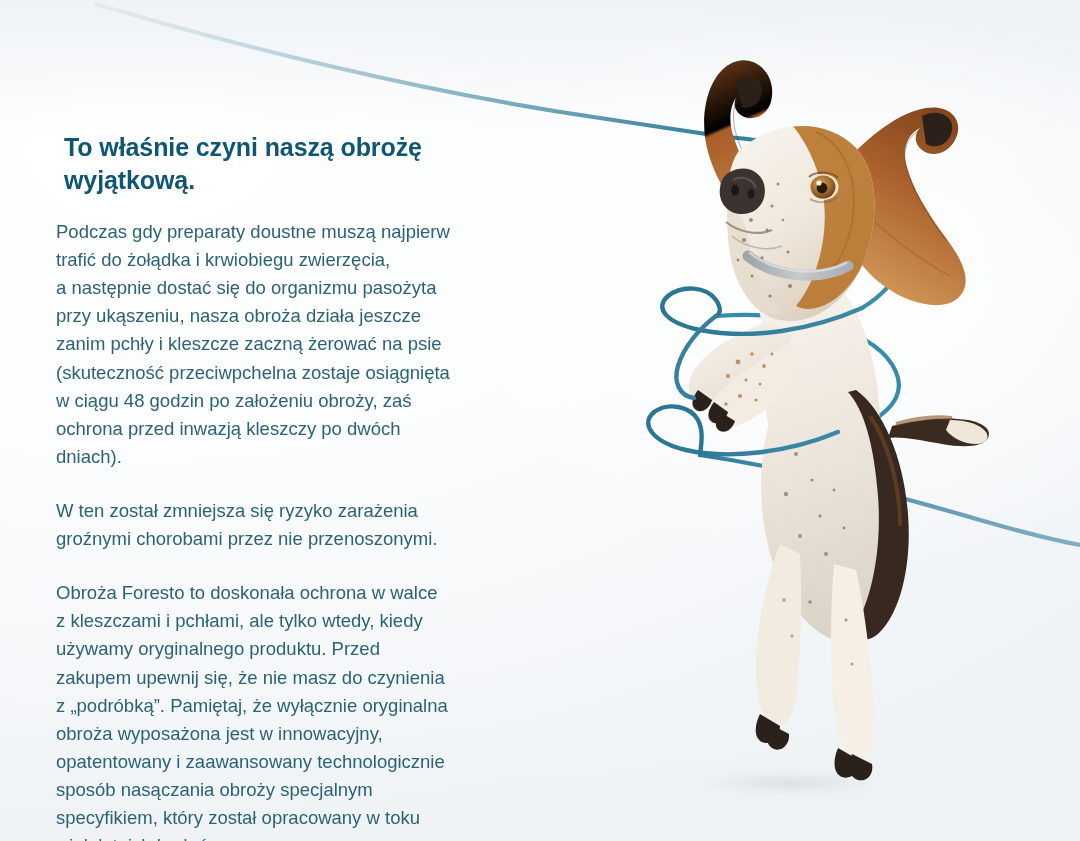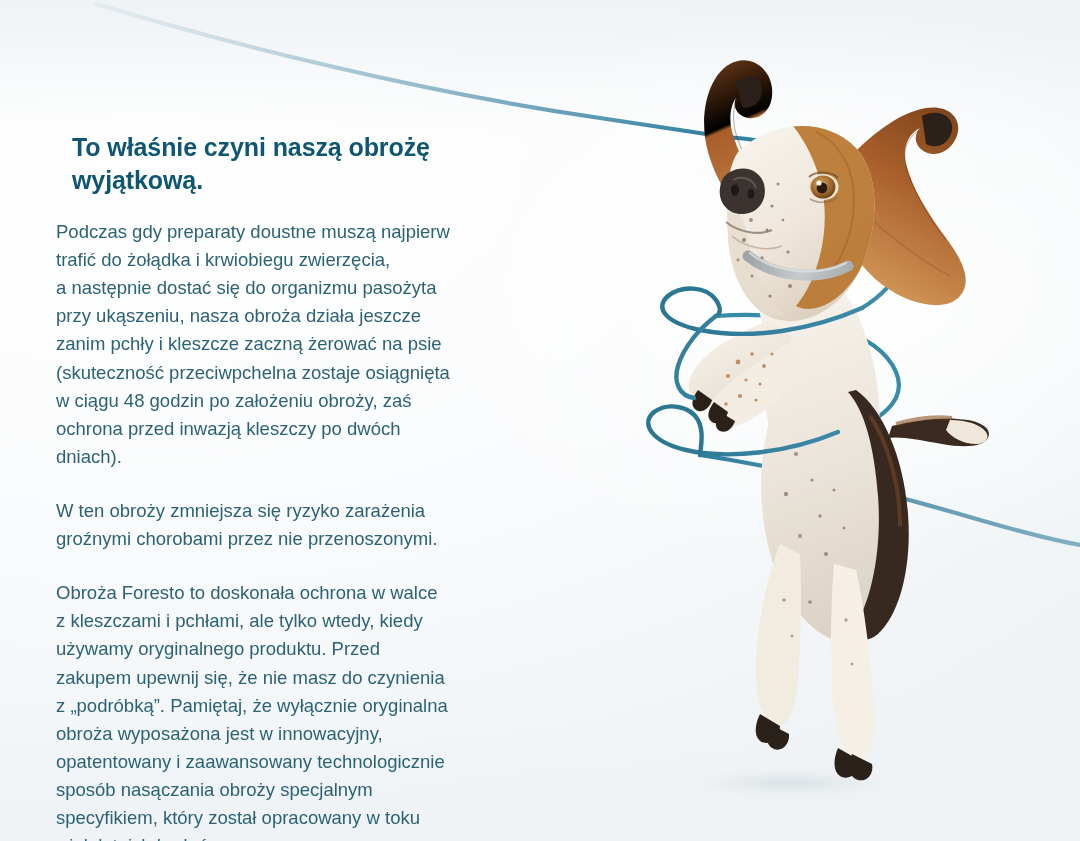--- a/index.html
+++ b/index.html
@@ -47,21 +47,21 @@
   }
 
   
   .copy {
     position: absolute;
     left: 56px;
     top: 131px;
     width: 470px;
   }
   .headline {
-    margin: 0 0 22px 16px;
+    margin: 0 0 22px 8px;
     font-size: 25px;
     line-height: 1.30;
     font-weight: 700;
     letter-spacing: -0.1px;
     color: #0f5673;
     white-space: pre-line;
   }
   .para {
     margin: 12px 0 26px 0;
     font-size: 18.5px;
@@ -357,21 +357,21 @@
     <p class="para">Podczas gdy preparaty doustne muszą najpierw
 trafić do żołądka i krwiobiegu zwierzęcia,
 a następnie dostać się do organizmu pasożyta
 przy ukąszeniu, nasza obroża działa jeszcze
 zanim pchły i kleszcze zaczną żerować na psie
 (skuteczność przeciwpchelna zostaje osiągnięta
 w ciągu 48 godzin po założeniu obroży, zaś
 ochrona przed inwazją kleszczy po dwóch
 dniach).</p>
 
-    <p class="para">W ten obroży zmniejsza się ryzyko zarażenia
+    <p class="para">W ten został zmniejsza się ryzyko zarażenia
 groźnymi chorobami przez nie przenoszonymi.</p>
 
     <p class="para">Obroża Foresto to doskonała ochrona w walce
 z kleszczami i pchłami, ale tylko wtedy, kiedy
 używamy oryginalnego produktu. Przed
 zakupem upewnij się, że nie masz do czynienia
 z „podróbką”. Pamiętaj, że wyłącznie oryginalna
 obroża wyposażona jest w innowacyjny,
 opatentowany i zaawansowany technologicznie
 sposób nasączania obroży specjalnym

